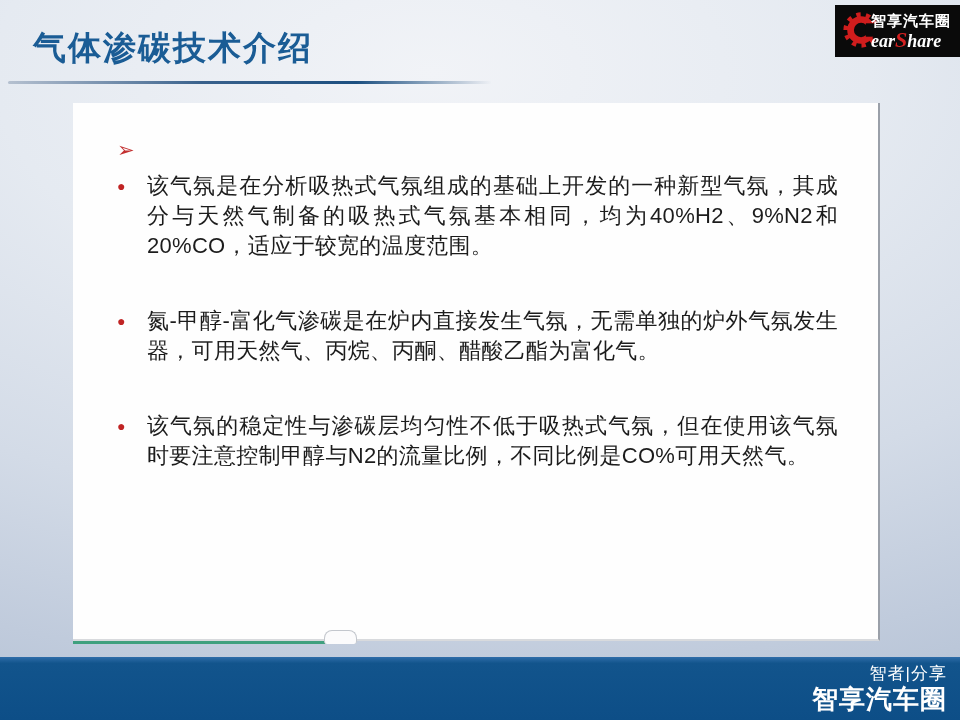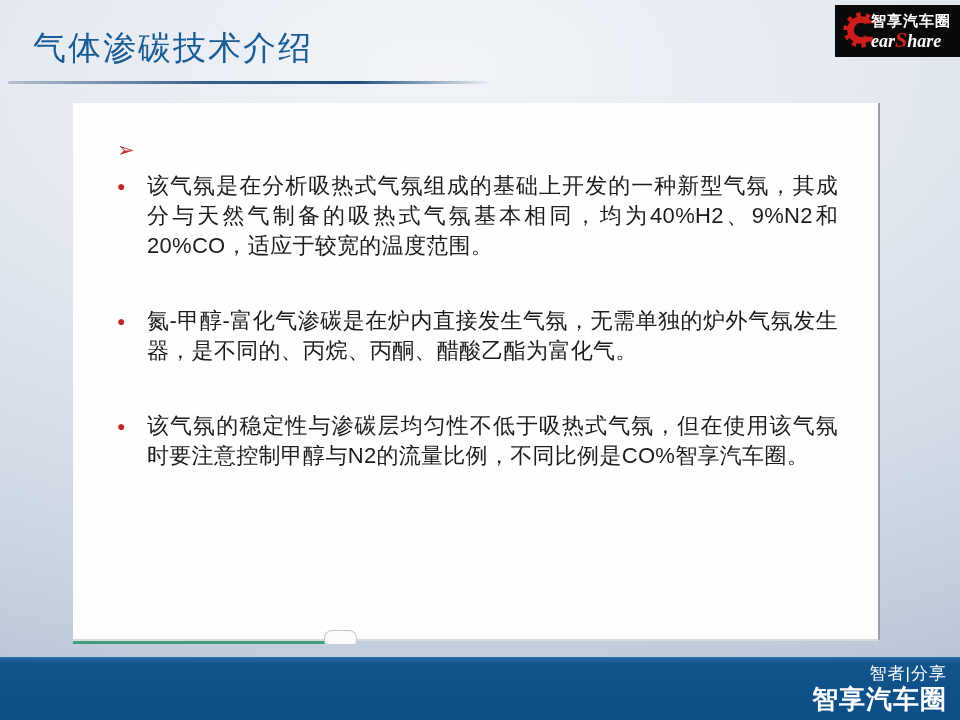--- a/index.html
+++ b/index.html
@@ -10,21 +10,21 @@
     position: relative;
     width: 960px; height: 720px;
     background: radial-gradient(ellipse 130% 95% at 45% 10%,
       #f1f3f7 0%, #e5eaf1 35%, #d3dbe7 65%, #c0cbdc 88%, #b6c3d6 100%);
     overflow: hidden;
   }
 
   
   .page-title {
     position: absolute; left: 33px; top: 26px;
-    font-size: 33px; font-weight: normal; letter-spacing: 2px;
+    font-size: 33px; font-weight: bold; letter-spacing: 2px;
     color: #1a5c95;
   }
   .title-underline {
     position: absolute; left: 8px; top: 81px;
     width: 484px; height: 3px;
     background: linear-gradient(to right,
       rgba(110,130,158,0.40) 0%, #39618c 40%, #1c4f80 72%,
       rgba(120,145,175,0.25) 96%, rgba(120,145,175,0) 100%);
     border-radius: 2px;
   }
@@ -153,26 +153,26 @@
       <span class="bullet-col"><span class="arrow-glyph">➢</span></span>
     </div>
 
     <div class="bullet-item">
       <span class="bullet-col"><span class="dot-glyph">●</span></span>
       <span class="bullet-text">该气氛是在分析吸热式气氛组成的基础上开发的一种新型气氛，其成分与天然气制备的吸热式气氛基本相同，均为40%H2、9%N2和20%CO，适应于较宽的温度范围。</span>
     </div>
 
     <div class="bullet-item">
       <span class="bullet-col"><span class="dot-glyph">●</span></span>
-      <span class="bullet-text">氮-甲醇-富化气渗碳是在炉内直接发生气氛，无需单独的炉外气氛发生器，是不同的、丙烷、丙酮、醋酸乙酯为富化气。</span>
+      <span class="bullet-text">氮-甲醇-富化气渗碳是在炉内直接发生气氛，无需单独的炉外气氛发生器，可用天然气、丙烷、丙酮、醋酸乙酯为富化气。</span>
     </div>
 
     <div class="bullet-item">
       <span class="bullet-col"><span class="dot-glyph">●</span></span>
-      <span class="bullet-text">该气氛的稳定性与渗碳层均匀性不低于吸热式气氛，但在使用该气氛时要注意控制甲醇与N2的流量比例，不同比例是CO%智享汽车圈。</span>
+      <span class="bullet-text">该气氛的稳定性与渗碳层均匀性不低于吸热式气氛，但在使用该气氛时要注意控制甲醇与N2的流量比例，不同比例是CO%可用天然气。</span>
     </div>
   </div>
 
   <div class="green-line"></div>
   <div class="drag-pill"></div>
 
   <div class="footer-bar">
     <span class="footer-tagline">智者|分享</span>
     <span class="footer-brand">智享汽车圈</span>
   </div>

